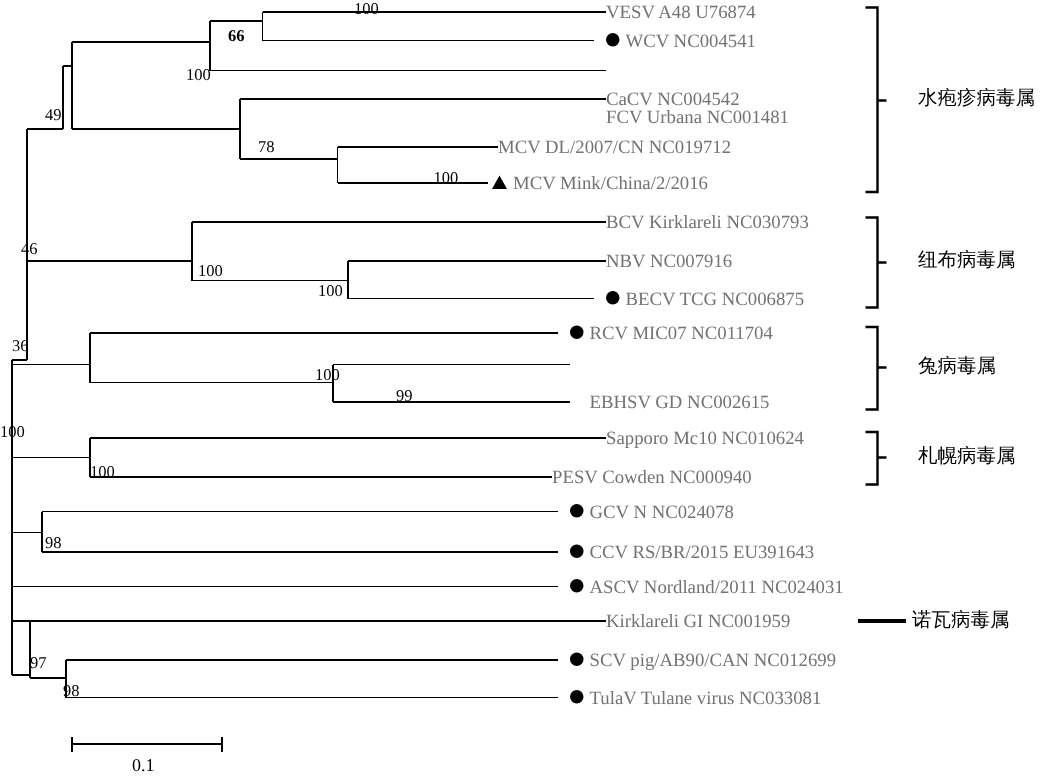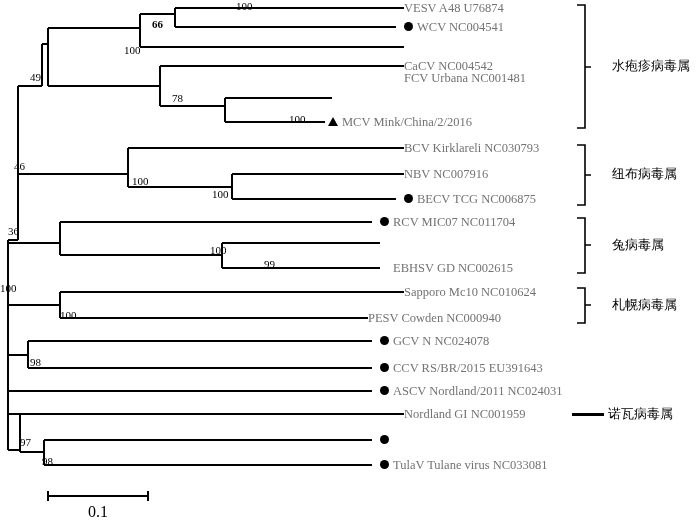--- a/index.html
+++ b/index.html
@@ -42,21 +42,21 @@
     position: absolute;
     font-family: "DejaVu Sans", sans-serif;
     font-size: 13px;
     color: #000;
     white-space: nowrap;
     line-height: 15px;
   }
   .scale-label {
     position: absolute;
     font-family: "Liberation Serif", serif;
-    font-size: 16px;
+    font-size: 12px;
     color: #000;
     white-space: nowrap;
   }
   .marker {
     position: absolute;
     width: 9px;
     height: 9px;
   }
   .marker.circle {
     border-radius: 50%;
@@ -166,39 +166,41 @@
       <path d="M 577 218 L 585 218 L 585 245 L 591 245 L 585 245 L 585 273 L 577 273"></path>
       <path d="M 577 288 L 585 288 L 585 305 L 591 305 L 585 305 L 585 323 L 577 323"></path>
     </g>
   </svg>
 
   <div class="taxon-label" style="left:404px; top:2px;">VESV A48 U76874</div>
   <div class="marker circle" style="left:404px; top:22px;"></div>
   <div class="taxon-label" style="left:417px; top:21px;">WCV NC004541</div>
   <div class="taxon-label" style="left:404px; top:41px;margin-top:31px;">FCV Urbana NC001481</div>
   <div class="taxon-label" style="left:404px; top:60px;">CaCV NC004542</div>
+  <div class="taxon-label" style="left:332px; top:92px;">MCV DL/2007/CN NC019712</div>
   <div class="marker triangle" style="left:328px; top:117px;"></div>
   <div class="taxon-label" style="left:342px; top:116px;">MCV Mink/China/2/2016</div>
   <div class="taxon-label" style="left:404px; top:142px;">BCV Kirklareli NC030793</div>
   <div class="taxon-label" style="left:404px; top:168px;">NBV NC007916</div>
   <div class="marker circle" style="left:404px; top:194px;"></div>
   <div class="taxon-label" style="left:417px; top:193px;">BECV TCG NC006875</div>
   <div class="marker circle" style="left:380px; top:217px;"></div>
   <div class="taxon-label" style="left:393px; top:216px;">RCV MIC07 NC011704</div>
   <div class="taxon-label" style="left:393px; top:262px;">EBHSV GD NC002615</div>
   <div class="taxon-label" style="left:404px; top:286px;">Sapporo Mc10 NC010624</div>
   <div class="taxon-label" style="left:368px; top:312px;">PESV Cowden NC000940</div>
   <div class="marker circle" style="left:380px; top:336px;"></div>
   <div class="taxon-label" style="left:393px; top:335px;">GCV N NC024078</div>
   <div class="marker circle" style="left:380px; top:363px;"></div>
   <div class="taxon-label" style="left:393px; top:362px;text-align:center;">CCV RS/BR/2015 EU391643</div>
   <div class="marker circle" style="left:380px; top:386px;"></div>
   <div class="taxon-label" style="left:393px; top:385px;">ASCV Nordland/2011 NC024031</div>
-  <div class="taxon-label" style="left:404px; top:408px;">Nordland GI NC001959</div>
+  <div class="taxon-label" style="left:404px; top:408px;">Kirklareli GI NC001959</div>
   <div class="marker circle" style="left:380px; top:435px;"></div>
+  <div class="taxon-label" style="left:393px; top:434px;">SCV pig/AB90/CAN NC012699</div>
   <div class="marker circle" style="left:380px; top:460px;"></div>
   <div class="taxon-label" style="left:393px; top:459px;">TulaV Tulane virus NC033081</div>
 
   <div class="support-label" style="left:236px; top:0px;">100</div>
   <div class="support-label" style="left:152px; top:18px;font-weight:bold;">66</div>
   <div class="support-label" style="left:124px; top:44px;">100</div>
   <div class="support-label" style="left:172px; top:92px;">78</div>
   <div class="support-label" style="left:289px; top:113px;">100</div>
   <div class="support-label" style="left:30px;  top:71px;">49</div>
   <div class="support-label" style="left:14px;  top:160px;">46</div>

